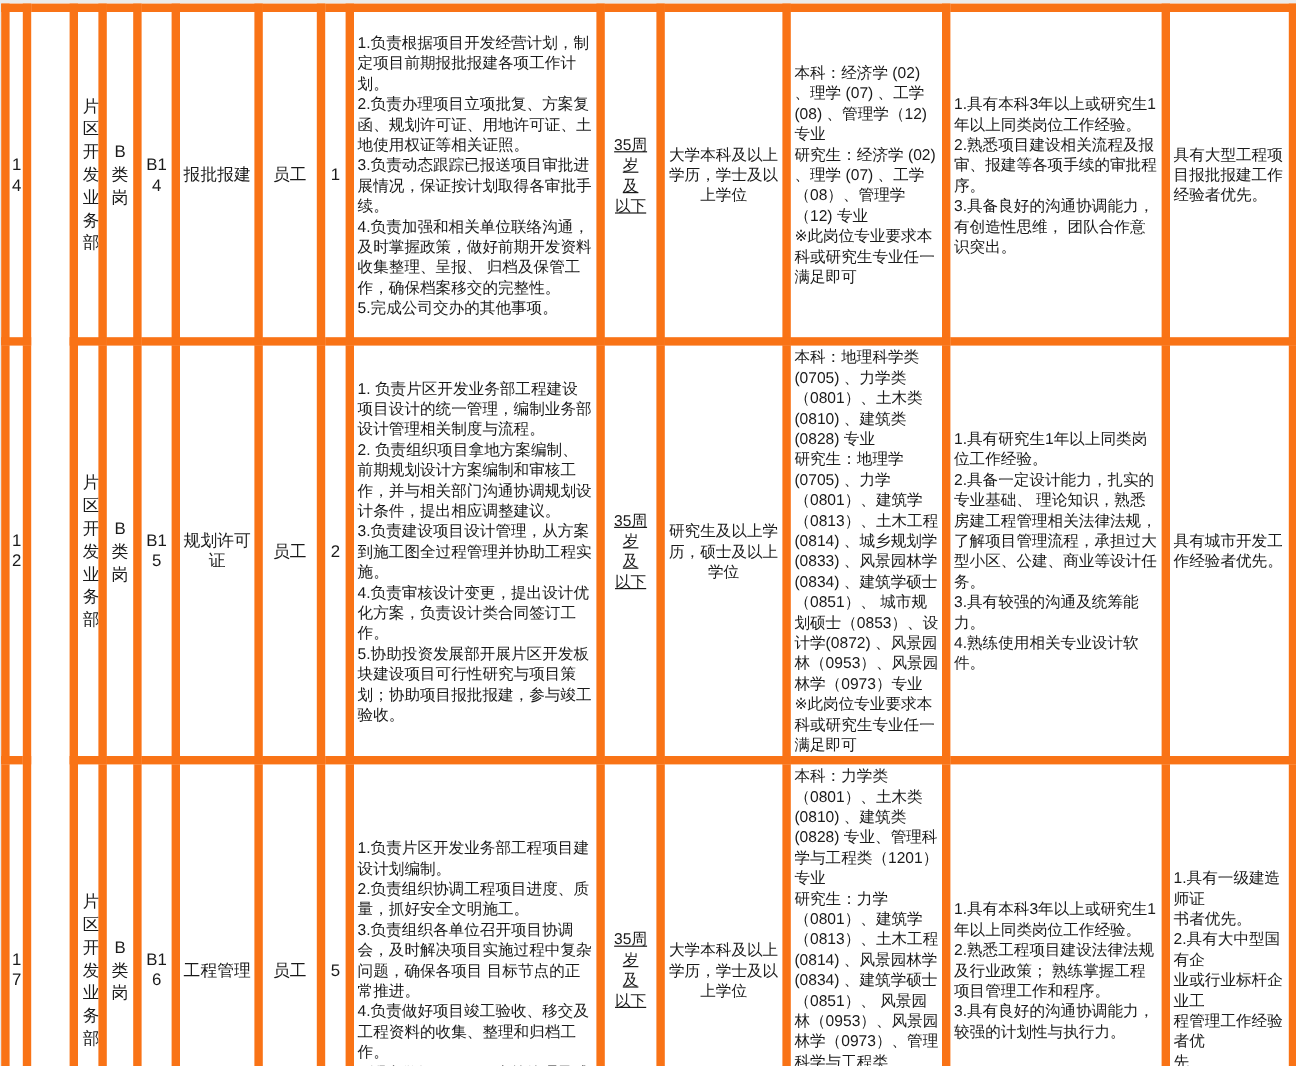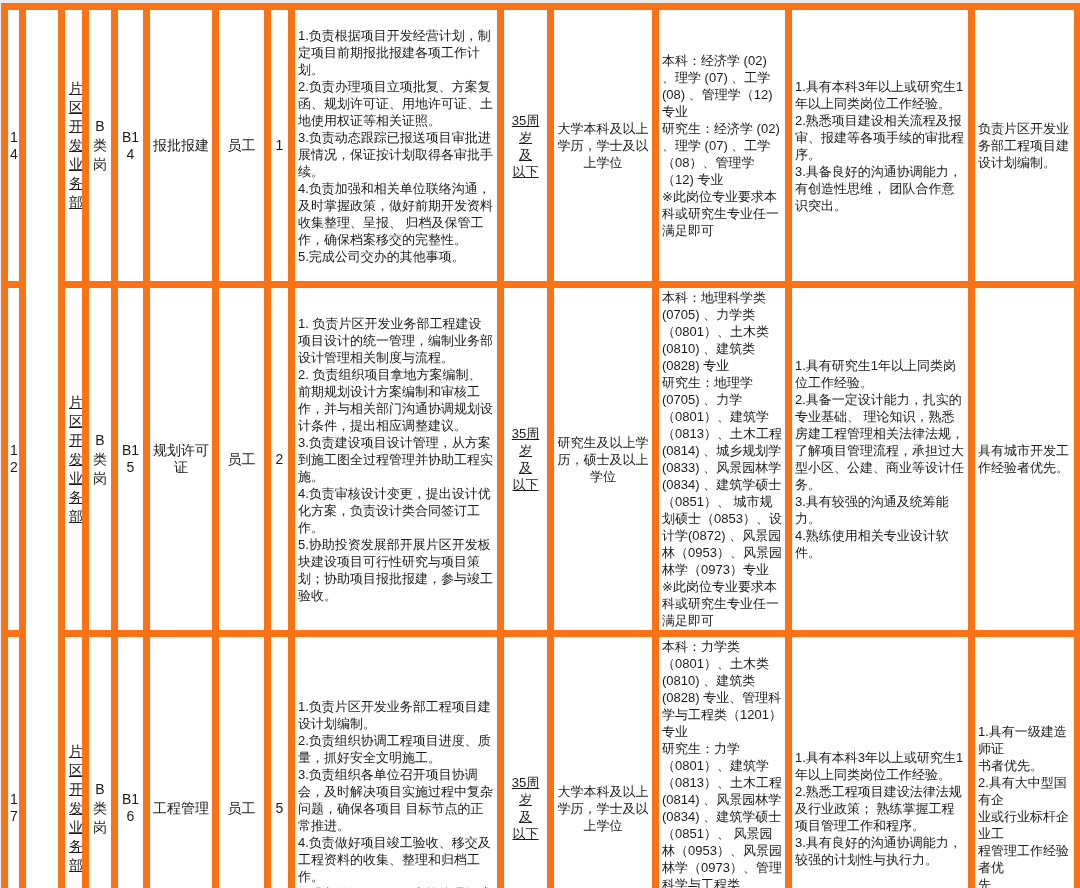--- a/index.html
+++ b/index.html
@@ -19,21 +19,21 @@
     vertical-align:middle;
     text-align:center;
     font-size:13px;line-height:17px;
     padding:1px 2px;
     overflow:hidden;
     word-break:normal;overflow-wrap:anywhere;
   }
   td.small{font-size:14px;}
   td.ml{white-space:pre-line;text-align:left;padding:1px 3px;}
   td.center-ml{white-space:pre-line;text-align:center;text-decoration:underline;}
-  td.vtext{word-break:break-all;padding:1px 4px;line-height:19px;font-size:14px;text-decoration:underline;}
+  td.vtext{word-break:break-all;padding:1px 4px;line-height:19px;font-size:14px;}
   td.cat{word-break:break-all;padding:1px 3px;line-height:19px;font-size:14px;margin-left:32px;}
 </style>
 </head>
 <body>
 
 <div class="sheet">
   <table>
     <colgroup>
       <col style="width:18px">
         <col style="width:39px">
@@ -69,21 +69,21 @@
       <td class="center-ml">35周岁
 及
 以下</td>
       <td>大学本科及以上学历，学士及以上学位</td>
       <td class="ml">本科：经济学 (02) 、理学 (07) 、工学 (08) 、管理学（12) 专业
 研究生：经济学 (02) 、理学 (07) 、工学（08）、管理学（12) 专业
 ※此岗位专业要求本科或研究生专业任一满足即可</td>
       <td class="ml">1.具有本科3年以上或研究生1年以上同类岗位工作经验。
 2.熟悉项目建设相关流程及报审、报建等各项手续的审批程序。
 3.具备良好的沟通协调能力，有创造性思维， 团队合作意识突出。</td>
-      <td class="ml">负责片区开发业务部工程项目建设计划编制。</td>
+      <td class="ml">具有大型工程项目报批报建工作经验者优先。</td>
     </tr>
 
     <tr style="height:283px">
       <td class="small">12</td>
       <td class="vtext">片区开发业务部</td>
       <td class="cat">B类岗</td>
       <td class="small">B15</td>
       <td class="small">规划许可证</td>
       <td class="small">员工</td>
       <td class="small">2</td>

